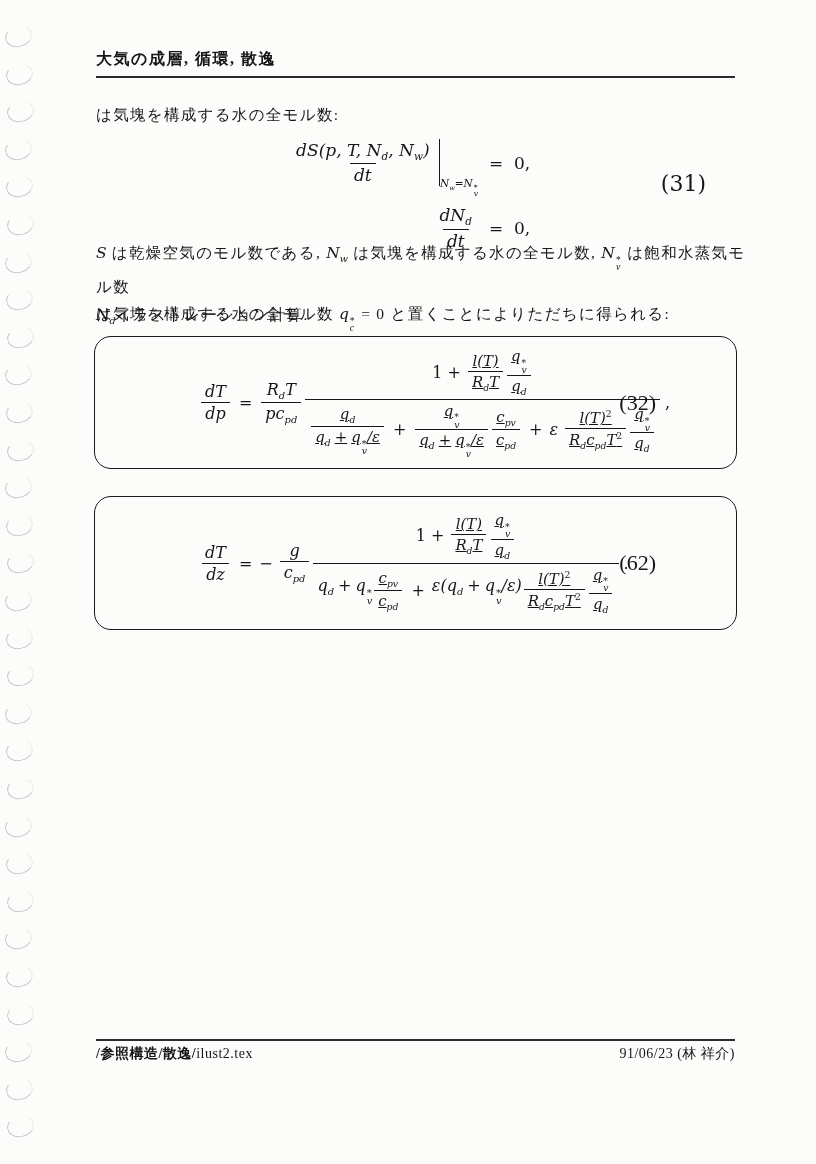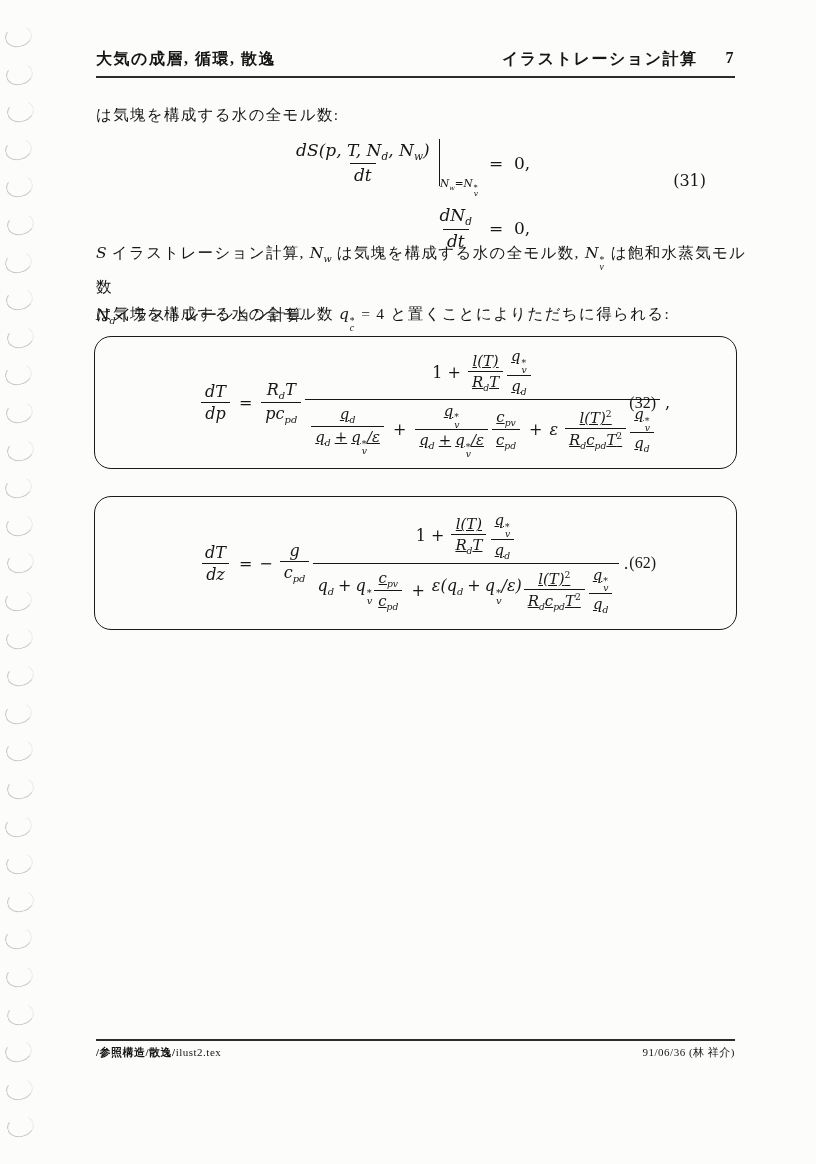--- a/index.html
+++ b/index.html
@@ -10,40 +10,40 @@
   .hole{position:absolute;width:25px;height:19px;border:1.4px solid #c6c6c6;border-radius:50%;
         border-top-color:transparent;border-right-color:rgba(198,198,198,.35);transform:rotate(-14deg);}
   
   .header{position:absolute;top:49px;left:96px;width:639px;display:flex;justify-content:space-between;
           font-weight:700;font-size:16px;letter-spacing:1.5px;}
   .hR{display:flex;gap:28px;}
   .hrule{position:absolute;left:96px;width:639px;background:#2c2c2c;}
   .hr-top{top:76px;height:2px;}
   .hr-bot{top:1039px;height:1.6px;}
   .footer{position:absolute;top:1045px;left:96px;width:639px;display:flex;justify-content:space-between;
-          font-size:11px;letter-spacing:.5px;}
+          font-size:14px;letter-spacing:.5px;}
   .fbold{font-weight:700;}
   
   .para{position:absolute;margin:0;font-size:15.5px;letter-spacing:1.3px;line-height:28px;}
   .p1{top:101px;left:96px;}
   .p2{top:239px;left:96px;width:656px;}
   .p3{top:300px;left:96px;width:656px;}
   .p4{top:469px;left:96px;}
   .p5{top:649px;left:96px;width:656px;line-height:30px;}
   
   .imath{font-family:"DejaVu Serif",serif;font-style:italic;letter-spacing:0;}
   sub{font-size:.62em;}
   sup{font-size:.62em;}
   .eq{position:absolute;font-family:"DejaVu Serif",serif;font-size:17px;}
   .eq31{top:139px;left:96px;width:612px;}
   .erow{display:grid;grid-template-columns:1fr 36px 54px;align-items:center;width:472px;}
   .erow + .erow{margin-top:18px;}
   .c1{display:flex;justify-content:flex-end;align-items:center;}
   .rel{text-align:center;}
-  .eqlabel{position:absolute;font-style:normal;font-size:16px;}
+  .eqlabel{position:absolute;font-style:normal;font-size:22px;}
   .lab31{right:2px;top:32px;}
   .fr{display:inline-flex;flex-direction:column;align-items:center;vertical-align:middle;margin:0 2px;}
   .fr>.n,.fr>.d{display:flex;align-items:center;justify-content:center;padding:1px 4px;white-space:nowrap;}
   .fr>.d{border-top:1.2px solid #161616;}
   .fr .fr{font-size:.93em;text-decoration:underline;}
   .mi{font-style:italic;}
   .rm{font-style:normal;}
   .tx{white-space:nowrap;display:inline-block;}
   .stk{display:inline-flex;flex-direction:column;align-items:flex-start;line-height:.8;font-size:.62em;
        vertical-align:-.5em;margin-left:1px;font-style:normal;}
@@ -96,24 +96,20 @@
       <div class="hole" style="top: 928.4px; left: 5px;"></div>
       <div class="hole" style="top: 966px; left: 6px;"></div>
       <div class="hole" style="top: 1003.6px; left: 7px;"></div>
       <div class="hole" style="top: 1041.2px; left: 5px;"></div>
       <div class="hole" style="top: 1078.8px; left: 6px;"></div>
       <div class="hole" style="top: 1116.4px; left: 7px;"></div>
     </div>
 
   <div class="header">
     <span>大気の成層, 循環, 散逸</span>
-    <span class="hR">
-      <span>イラストレーション計算</span>
-      <span>7</span>
-    </span>
   </div>
   <div class="hrule hr-top"></div>
 
   <p class="para p1">は気塊を構成する水の全モル数:</p>
 
   <div class="eq eq31">
     <div class="erow">
       <span class="c1">
         <span class="fr">
           <span class="n">
@@ -143,32 +139,32 @@
           <span class="d mi">dt</span>
         </span>
       </span>
       <span class="rel rm">=</span>
       <span class="rm">0,</span>
     </div>
     <span class="eqlabel lab31">(31)</span>
   </div>
 
   <p class="para p2">
-    <span class="imath">S</span><span> イラストレーション計算, </span><span class="imath">N</span><sub class="imath">w</sub><span> は気塊を構成する水の全モル数, </span><span class="imath">N</span><span class="stk">
+    <span class="imath">S</span><span> は乾燥空気のモル数である, </span><span class="imath">N</span><sub class="imath">w</sub><span> は気塊を構成する水の全モル数, </span><span class="imath">N</span><span class="stk">
         <span>*</span>
         <span class="sv">v</span>
       </span><span> は飽和水蒸気モル数</span><br>
     <span class="imath">N</span><sub class="imath">d</sub><span>イラストレーション計算.</span>
   </p>
 
   <p class="para p3">
     <span>は気塊を構成する水の全モル数 </span><span class="imath">q</span><span class="stk">
         <span>*</span>
         <span class="sv">c</span>
-      </span><span> = 4 と置くことによりただちに得られる:</span>
+      </span><span> = 0 と置くことによりただちに得られる:</span>
   </p>
 
   <div class="box box1">
     <div class="eqline">
       <span class="fr">
         <span class="n mi">dT</span>
         <span class="d mi">dp</span>
       </span>
       <span class="op rm">=</span>
       <span class="fr">
@@ -340,16 +336,16 @@
       </span>
       <span class="rm tail">.</span>
     </div>
     <span class="eqlabel labbox">(62)</span>
   </div>
 
 
   <div class="hrule hr-bot"></div>
   <div class="footer">
     <span><span class="fbold">/参照構造/散逸/</span><span>ilust2.tex</span></span>
-    <span>91/06/36 (林 祥介)</span>
+    <span>91/06/23 (林 祥介)</span>
   </div>
 
 </div>
 
 </body></html>

